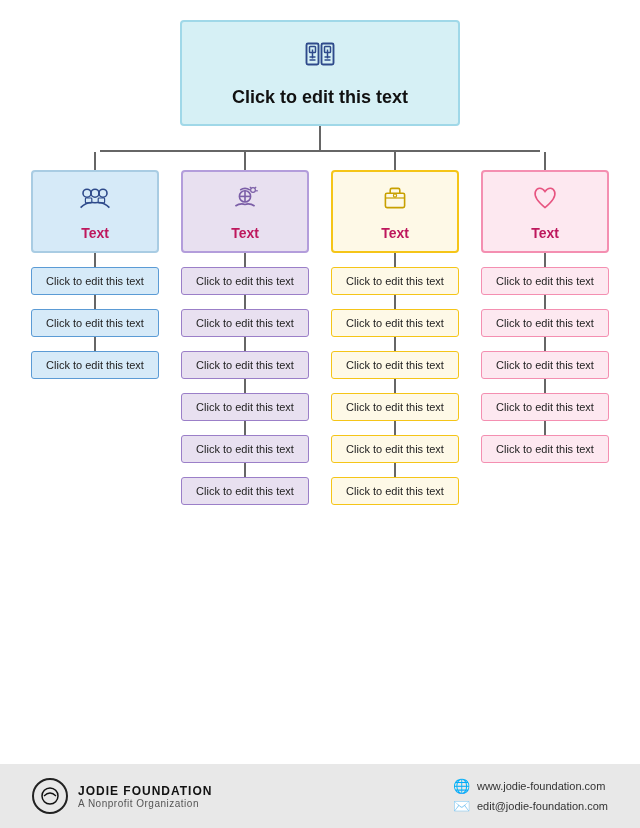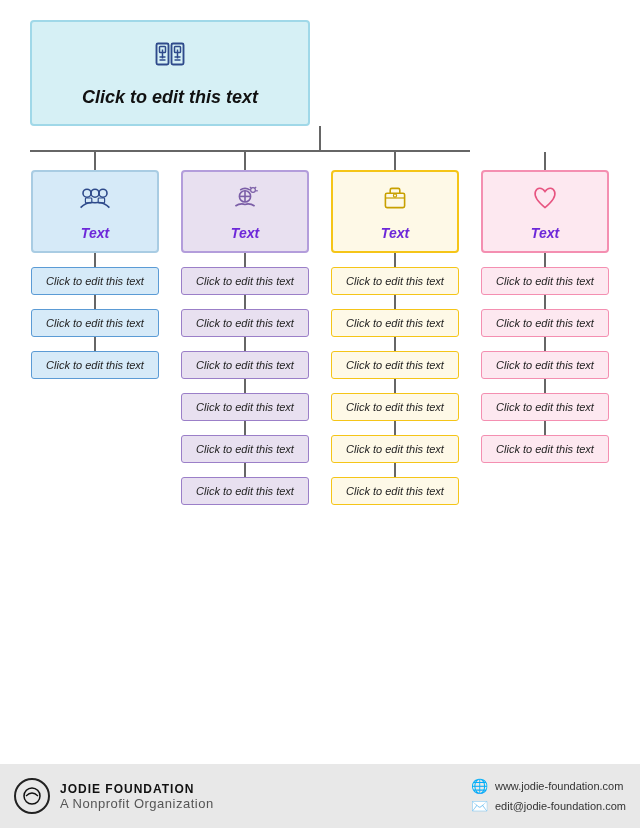--- a/index.html
+++ b/index.html
@@ -10,21 +10,21 @@
       font-family: Arial, sans-serif;
       display: flex;
       flex-direction: column;
     }
 
     .main-content {
       flex: 1;
       padding: 20px 30px 22px;
       display: flex;
       flex-direction: column;
-      font-style: italic;
+      align-items: center;
     }
 
     
     .root-node {
       background: #d6f0f5;
       border: 2px solid #a0d8e8;
       border-radius: 4px;
       width: 280px;
       padding: 14px 20px 16px;
       display: flex;
@@ -76,21 +76,21 @@
       text-align: center;
       border-radius: 4px;
     }
     .cat-node .cat-icon {
       font-size: 28px;
       margin-bottom: 4px;
     }
     .cat-node .cat-label {
       font-size: 14px;
       font-weight: bold;
-      color: #6d28d9;
+      color: #be185d;
     }
     .cat-blue { background: #d6eaf8; border: 2px solid #a9cce3; }
     .cat-purple { background: #e8e0f0; border: 2px solid #b39ddb; }
     .cat-yellow { background: #fef9e7; border: 2px solid #f5c518; }
     .cat-pink { background: #fde8f0; border: 2px solid #f48fb1; }
 
     
     .item-box {
       width: 128px;
       padding: 7px 4px;
@@ -107,21 +107,21 @@
 
     .connector-short {
       width: 2px;
       height: 14px;
       background: #666;
     }
 
     
     .footer {
       background: #e8e8e8;
-      padding: 14px 14px;
+      padding: 14px 32px;
       display: flex;
       align-items: center;
       justify-content: space-between;
       margin-top: 31px;
     }
     .footer-left {
       display: flex;
       align-items: center;
       gap: 10px;
     }
@@ -136,21 +136,21 @@
       font-size: 16px;
     }
     .footer-org-name {
       font-size: 12px;
       font-weight: bold;
       letter-spacing: 1px;
       text-transform: uppercase;
       color: #111;
     }
     .footer-org-sub {
-      font-size: 13px;
+      font-size: 10px;
       color: #555;
       letter-spacing: 0.5px;
     }
     .footer-right {
       display: flex;
       flex-direction: column;
       gap: 4px;
       align-items: flex-start;
     }
     .footer-link-row {

